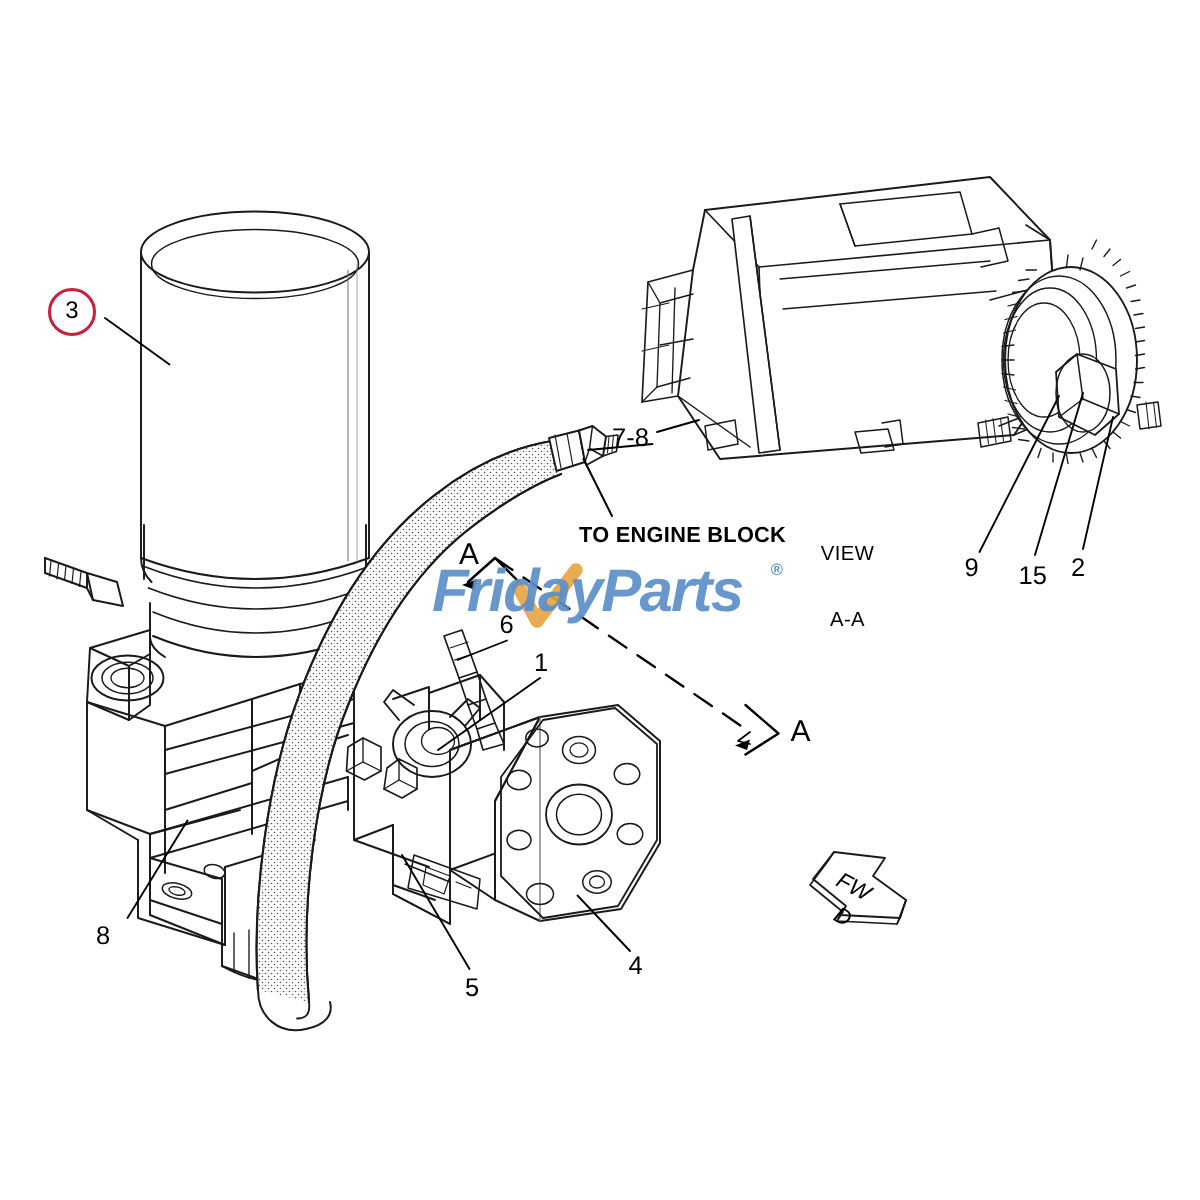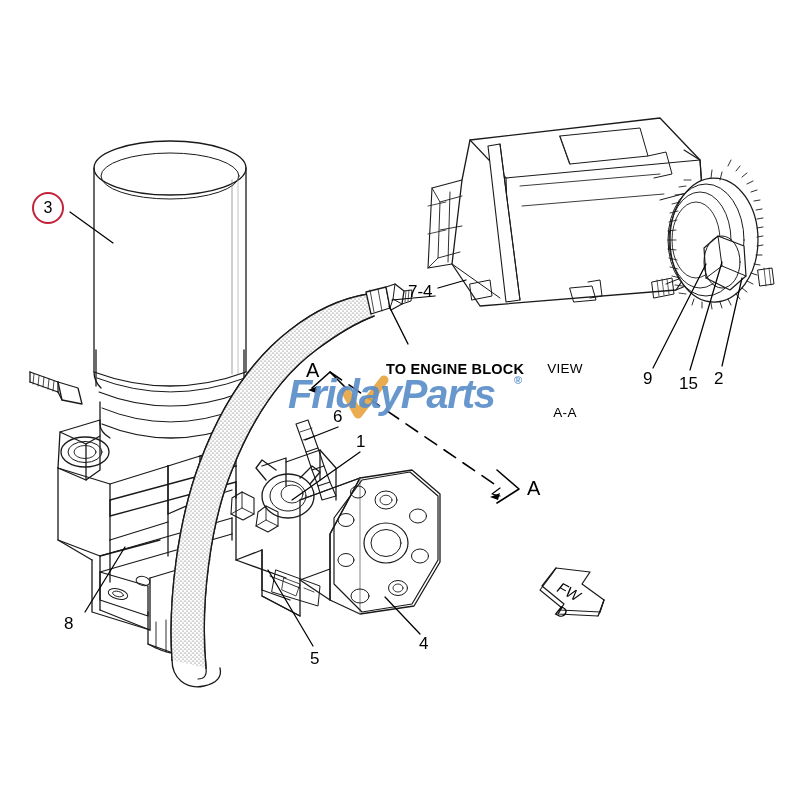--- a/index.html
+++ b/index.html
@@ -31,21 +31,20 @@
     line-height: 1.08;
   }
   .lbl-num {
     font-size: 17px;
     font-weight: 400;
   }
   .lbl-bold {
     font-size: 14.5px;
     font-weight: 700;
     letter-spacing: 0.2px;
-    margin-top: 12px;
   }
   .lbl-view {
     font-size: 13.5px;
     font-weight: 400;
     text-align: center;
     letter-spacing: 0.3px;
   }
   .lbl-sec {
     font-size: 20px;
     font-weight: 400;
@@ -486,21 +485,21 @@
   <div class="lbl lbl-num" style="left:333px; top:408px;">6</div>
 
   <div class="lbl lbl-num" style="left:356px; top:433px;">1</div>
 
   <div class="lbl lbl-num" style="left:64px; top:615px;">8</div>
 
   <div class="lbl lbl-num" style="left:310px; top:650px;">5</div>
 
   <div class="lbl lbl-num" style="left:419px; top:635px;">4</div>
 
-  <div class="lbl lbl-num" style="left:408px; top:283px;">7-4</div>
+  <div class="lbl lbl-num" style="left:408px; top:283px;">7-8</div>
 
   <div class="lbl lbl-num" style="left:643px; top:370px;">9</div>
 
   <div class="lbl lbl-num" style="left:679px; top:375px;">15</div>
 
   <div class="lbl lbl-num" style="left:714px; top:370px;">2</div>
 
   <div class="lbl lbl-bold" style="left:386px; top:350px;">TO ENGINE BLOCK</div>
 
   <div class="lbl lbl-view" style="left:535px; top:333px; width:60px;text-align:center;">

